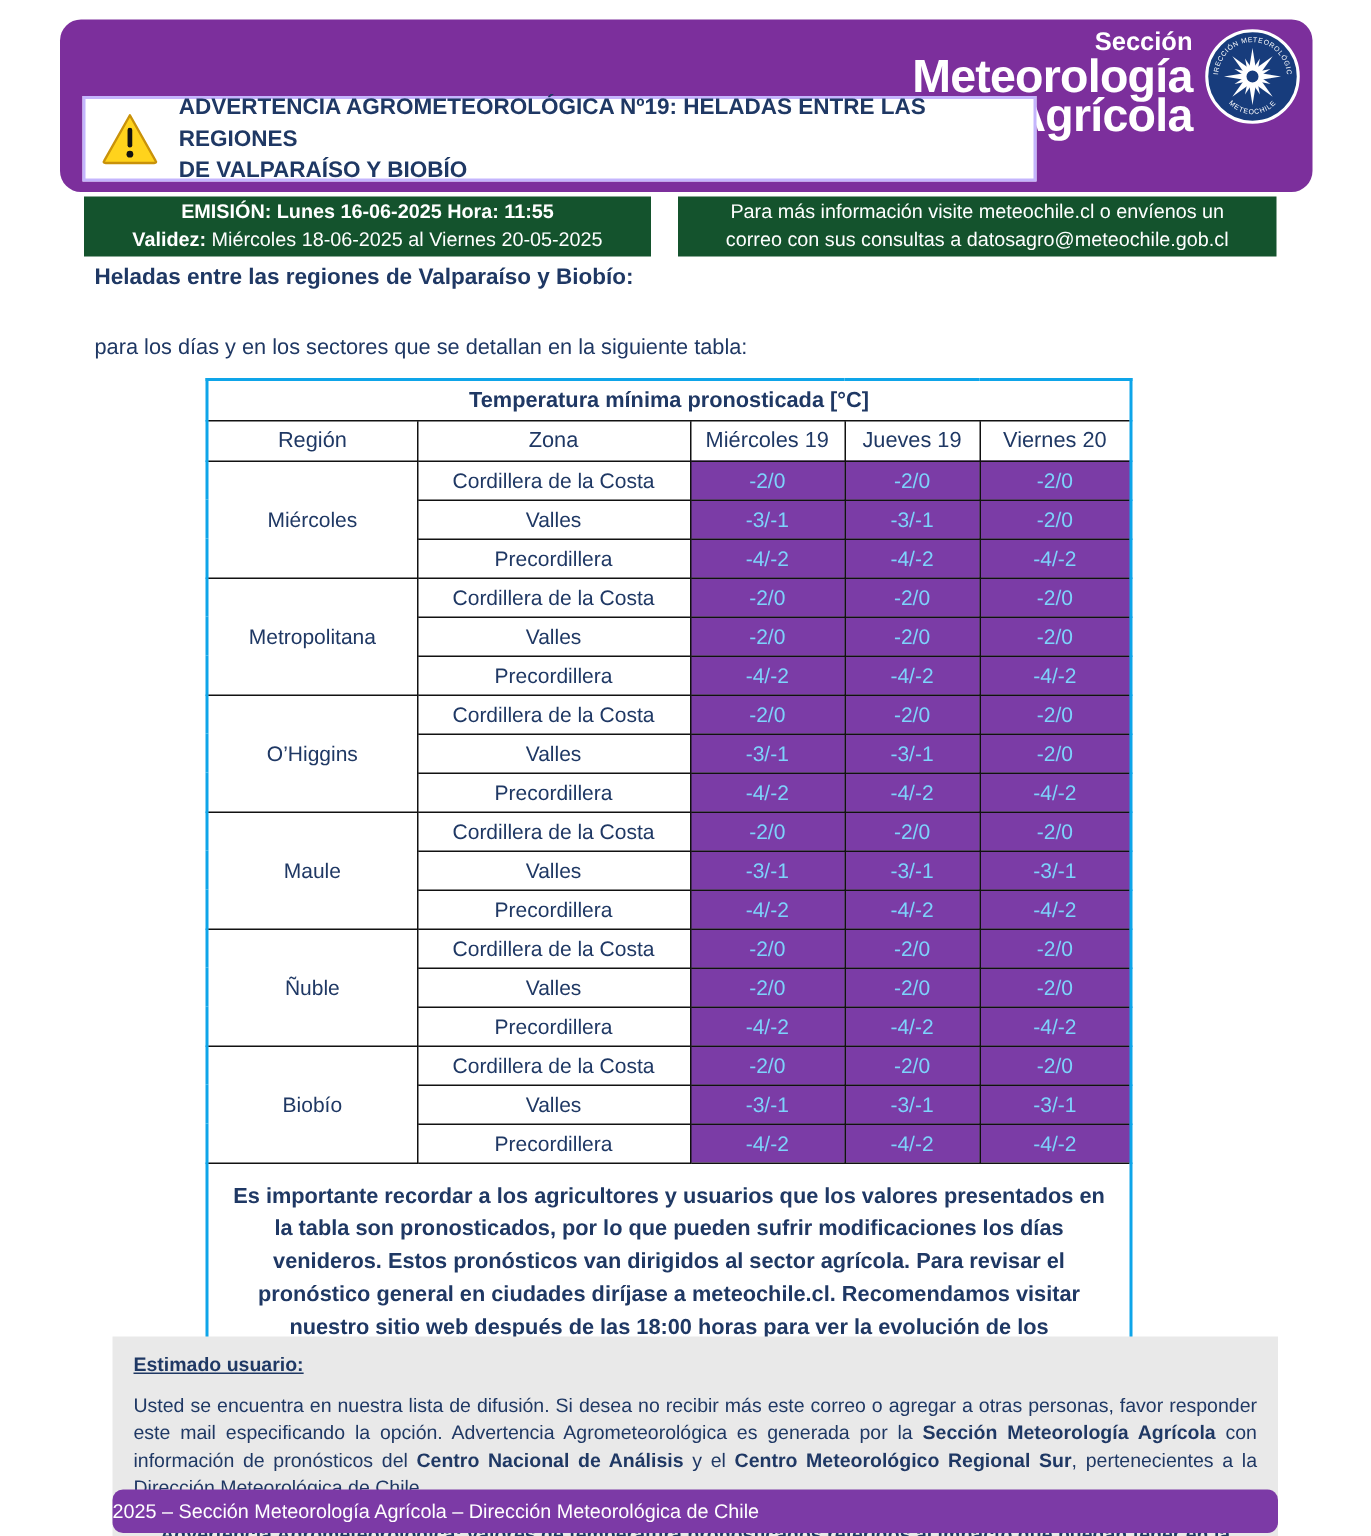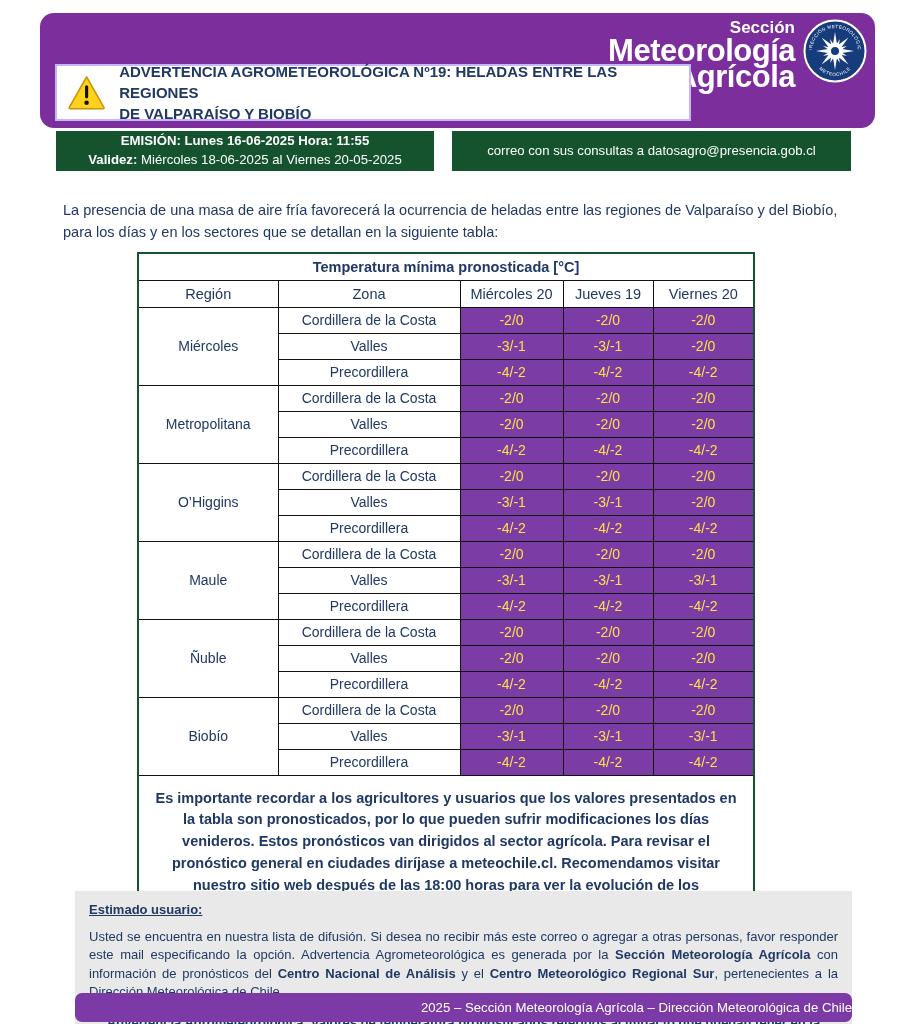--- a/index.html
+++ b/index.html
@@ -26,42 +26,42 @@
   .ibox.left  { left:56px;  width:378px; }
   .ibox.right { left:452px; width:399px; }
   .ibox b { font-weight:bold; }
 
   
   .sec-heading { position:absolute; left:63px; top:176px; font-size:15px; font-weight:bold; }
   .intro { position:absolute; left:63px; top:200px; width:805px; font-size:14.5px; line-height:1.5; }
 
   
   .fc-table { position:absolute; left:137px; top:252px; width:616px;
-              border-collapse:collapse; border:2px solid #14532d; table-layout:fixed; }
+              border-collapse:collapse; border:2px solid #0ea5e9; table-layout:fixed; }
   .fc-table td { border:1.5px solid #111; text-align:center; vertical-align:middle;
                  font-size:14px; height:26px; padding:0 2px; }
   .fc-table td.title  { height:27px; font-size:14.5px; font-weight:bold; }
   .fc-table td.head   { height:27px; font-size:14.5px; font-weight:normal; }
   .fc-table td.region { background:#fff; }
   .fc-table td.zone   { background:#fff; }
-  .fc-table td.val    { background:#7B3CA6; color:#fde047; }
+  .fc-table td.val    { background:#7B3CA6; color:#7dd3fc; }
   .fc-table td.note   { height:auto; padding:12px 16px 14px; font-size:14.5px; font-weight:bold;
                         line-height:1.5; text-align:center; }
 
   
   .graybox { position:absolute; left:75px; top:891px; width:777px; background:#E9E9E9;
              padding:11px 14px 10px; font-size:13px; }
   .graybox .gb-head { font-weight:bold; text-decoration:underline; margin-bottom:11px; }
   .graybox .gb-par { text-align:justify; line-height:1.42; margin-bottom:13px; }
   .graybox .gb-alert { text-align:center; font-weight:bold; }
 
   
   .footerbar { position:absolute; left:75px; top:993px; width:777px; height:29px;
                background:#7C3AA6; border-radius:7px; color:#fff; font-size:13.2px;
-               display:flex; align-items:center; justify-content:flex-end; }
+               display:flex; align-items:center; justify-content:flex-start; }
 </style>
 </head>
 <body>
 
 <div class="page">
 
   <div class="header">
     <div class="brand">
       <div class="seccion">Sección</div>
       <div class="big">Meteorología</div>
@@ -115,44 +115,46 @@
       </div>
     </div>
   </div>
 
   <div class="ibox left">
     <div><b>EMISIÓN: Lunes 16-06-2025  Hora: 11:55</b></div>
     <div><b>Validez:</b><span> Miércoles 18-06-2025 al Viernes 20-05-2025</span></div>
   </div>
 
   <div class="ibox right">
-    <div>correo con sus consultas a datosagro@presencia.gob.cl</div>
-  </div>
-
+    <div>Para más información visite meteochile.cl o envíenos un</div>
+    <div>correo con sus consultas a datosagro@meteochile.gob.cl</div>
+  </div>
+
+  <div class="sec-heading">Heladas entre las regiones de Valparaíso y Biobío:</div>
   <div class="intro">
-    <span>La presencia de una masa de aire fría favorecerá la ocurrencia de heladas entre las regiones de Valparaíso y del Biobío,</span><br>
+    <br>
     <span>para los días y en los sectores que se detallan en la siguiente tabla:</span>
   </div>
 
   <table class="fc-table">
     <colgroup>
         <col style="width:140px">
         <col style="width:182px">
         <col style="width:103px">
         <col style="width:90px">
         <col style="width:101px">
       </colgroup>
     <tbody>
         <tr>
           <td class="title" colspan="5">Temperatura mínima pronosticada [°C]</td>
         </tr>
     <tr>
       <td class="head">Región</td>
       <td class="head">Zona</td>
-      <td class="head">Miércoles 20</td>
+      <td class="head">Miércoles 19</td>
       <td class="head">Jueves 19</td>
       <td class="head">Viernes 20</td>
     </tr>
 
     <tr>
       <td class="region" rowspan="3">Miércoles</td>
       <td class="zone">Cordillera de la Costa</td>
       <td class="val">-2/0</td>
       <td class="val">-2/0</td>
       <td class="val">-2/0</td>

